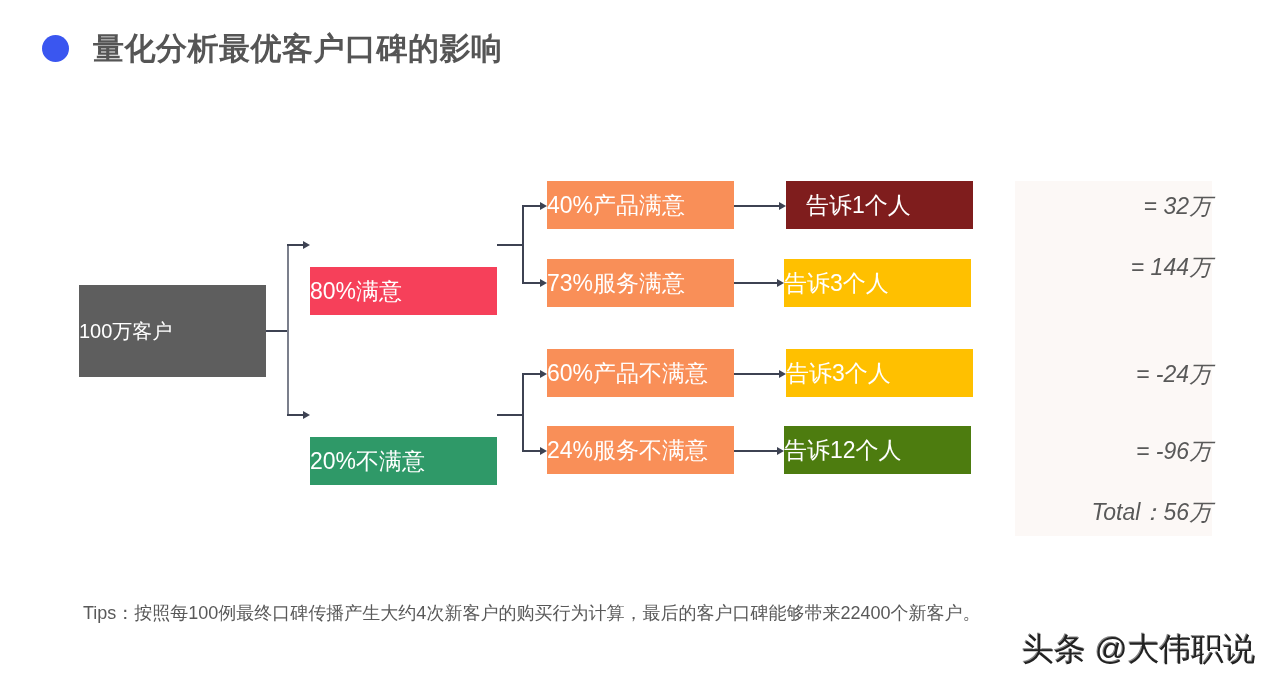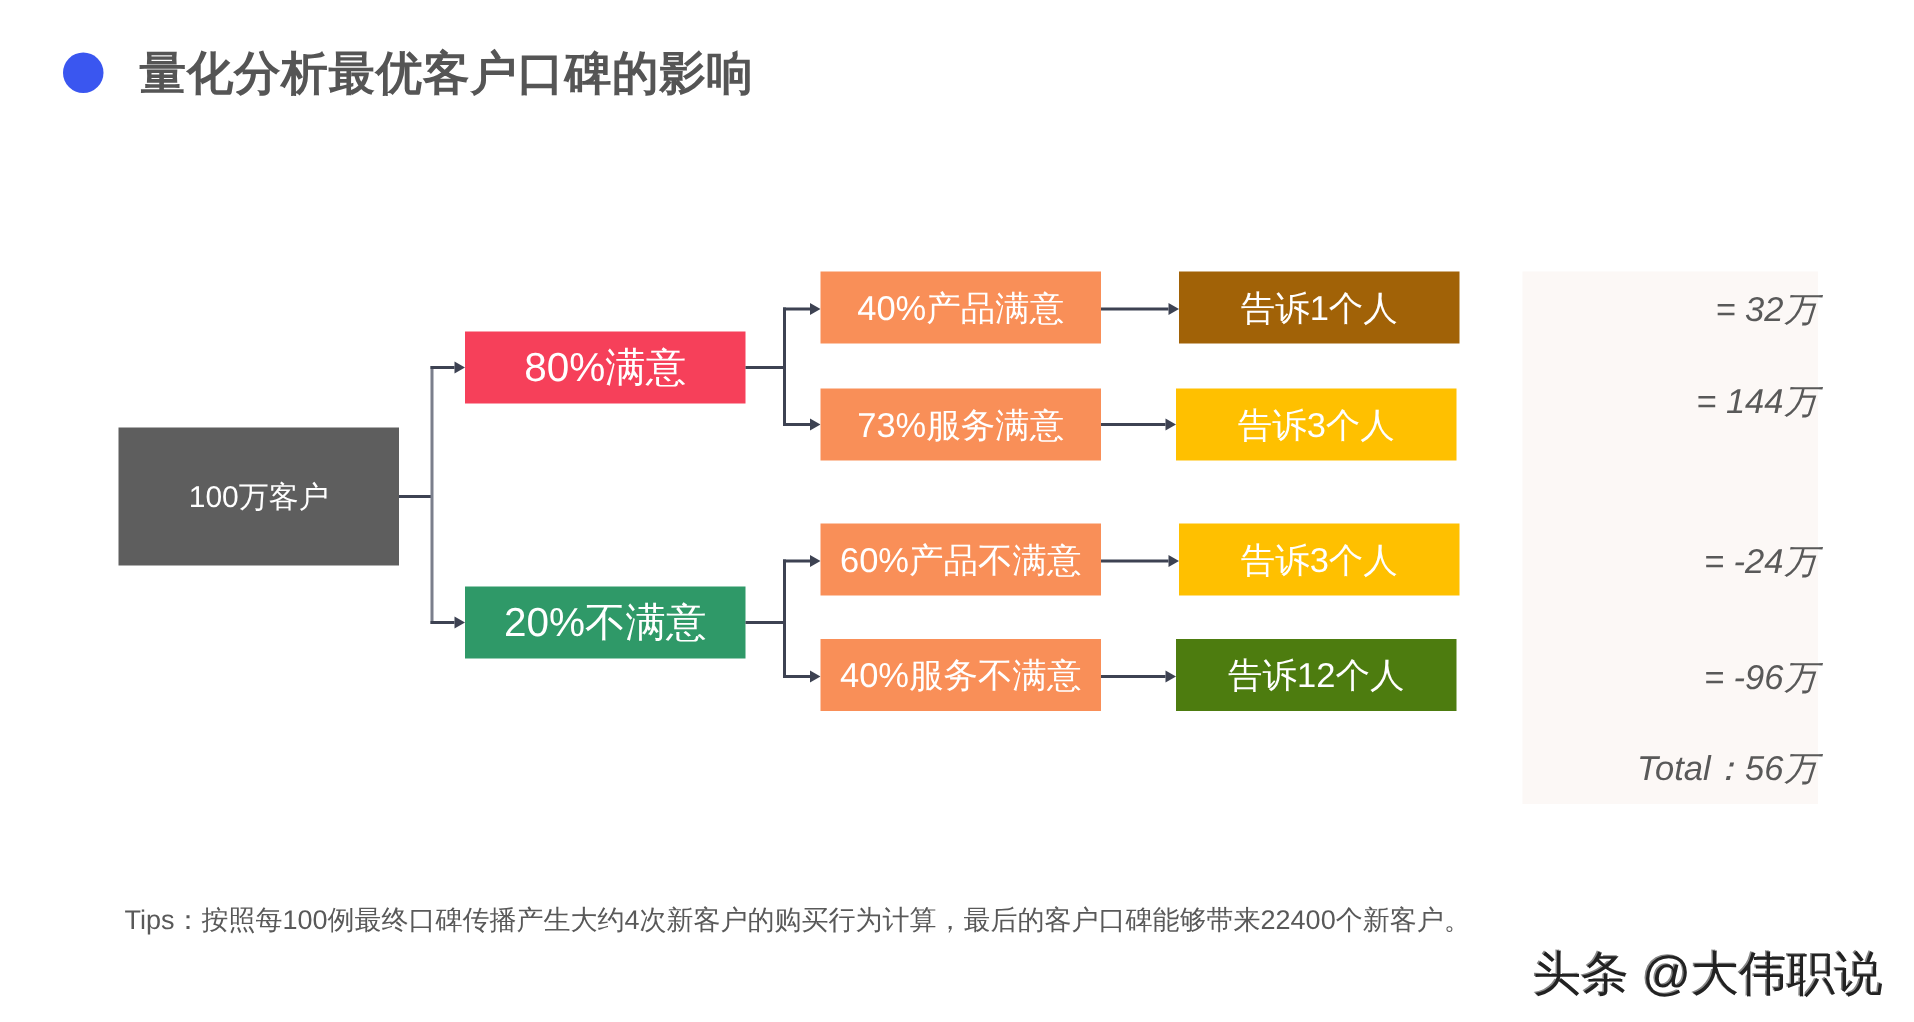--- a/index.html
+++ b/index.html
@@ -10,25 +10,25 @@
   }
   .abs { position: absolute; }
   .title-dot {
     left: 42px; top: 35px; width: 27px; height: 27px; border-radius: 50%;
   }
   .title {
     left: 93px; top: 28px; font-size: 31px; font-weight: bold; color: #555555;
     letter-spacing: 0.5px; white-space: nowrap;
   }
   .box {
-    display: flex; align-items: center; justify-content: center;
+    display: flex; align-items: center; justify-content: flex-start;
     color: #ffffff; white-space: nowrap; box-sizing: border-box;
   }
   .root { left: 79px; top: 285px; width: 187px; height: 92px; font-size: 20px; }
-  .mid { width: 187px; height: 48px; font-size: 27px; left: 310px; }
+  .mid { width: 187px; height: 48px; font-size: 23px; left: 310px; margin-top: 46px; }
   .leaf { width: 187px; height: 48px; font-size: 23px; left: 547px; }
   .tell { width: 187px; height: 48px; font-size: 23px; }
   .line { background: #3d4252; }
   .vline { width: 2px; }
   .hline { height: 2px; }
   .arrow {
     width: 0; height: 0; border-top: 4px solid transparent; border-bottom: 4px solid transparent;
     border-left: 7px solid #3d4252;
   }
   .panel {
@@ -88,33 +88,33 @@
 <div class="abs box leaf" style="top:181px; background:#f98f58;">
   <span>40%产品满意</span>
 </div>
 <div class="abs box leaf" style="top:259px; background:#f98f58;">
   <span>73%服务满意</span>
 </div>
 <div class="abs box leaf" style="top:349px; background:#f98f58;">
   <span>60%产品不满意</span>
 </div>
 <div class="abs box leaf" style="top:426px; background:#f98f58;">
-  <span>40%服务不满意</span>
+  <span>24%服务不满意</span>
 </div>
 
 <div class="abs line hline" style="left:734px; top:205px; width:45px;"></div>
 <div class="abs arrow" style="left:779px; top:202px;"></div>
 <div class="abs line hline" style="left:734px; top:282px; width:43px;"></div>
 <div class="abs arrow" style="left:777px; top:279px;"></div>
 <div class="abs line hline" style="left:734px; top:373px; width:45px;"></div>
 <div class="abs arrow" style="left:779px; top:370px;"></div>
 <div class="abs line hline" style="left:734px; top:450px; width:43px;"></div>
 <div class="abs arrow" style="left:777px; top:447px;"></div>
 
-<div class="abs box tell" style="left:786px; top:181px; background:#a16207;">
+<div class="abs box tell" style="left:786px; top:181px; background:#7f1d1d;padding-left:20px;">
   <span>告诉1个人</span>
 </div>
 <div class="abs box tell" style="left:784px; top:259px; background:#ffc000;">
   <span>告诉3个人</span>
 </div>
 <div class="abs box tell" style="left:786px; top:349px; background:#ffc000;">
   <span>告诉3个人</span>
 </div>
 <div class="abs box tell" style="left:784px; top:426px; background:#4d7c0f;">
   <span>告诉12个人</span>

